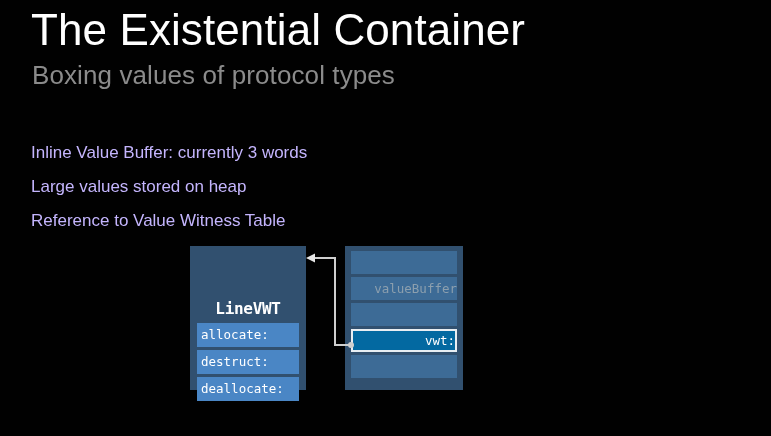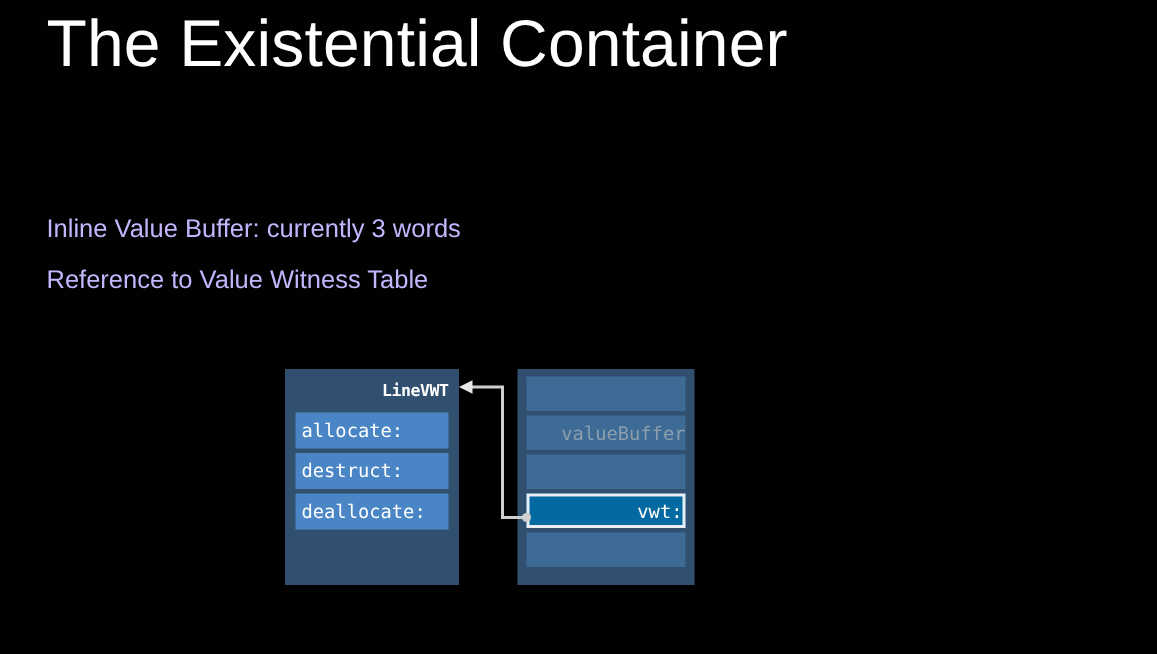--- a/index.html
+++ b/index.html
@@ -77,26 +77,27 @@
     top: 246px;
     width: 116px;
     height: 144px;
     background: #31506f;
     box-sizing: border-box;
     padding: 4px 7px 6px 7px;
   }
   .vwt-box-title {
     height: 22px;
     line-height: 22px;
-    text-align: right;
+    text-align: center;
     font-family: "DejaVu Sans Mono", monospace;
-    font-size: 11px;
+    font-size: 16px;
     font-weight: bold;
     color: #ffffff;
     letter-spacing: -0.3px;
+    margin-top: 48px;
   }
   .vwt-row {
     height: 24px;
     line-height: 24px;
     margin-top: 3px;
     background: #4a86c5;
     font-family: "DejaVu Sans Mono", monospace;
     font-size: 12.5px;
     color: #ffffff;
     padding-left: 4px;
@@ -143,23 +144,25 @@
     width: 771px;
     height: 436px;
   }
 </style>
 </head>
 <body>
 
 <div class="slide">
 
   <div class="title">The Existential Container</div>
+  <div class="subtitle">Boxing values of protocol types</div>
 
   <div class="bullets">
     <div class="bullet-line">Inline Value Buffer: currently 3 words</div>
+    <div class="bullet-line">Large values stored on heap</div>
     <div class="bullet-line">Reference to Value Witness Table</div>
   </div>
 
   <div class="diagram">
 
     <div class="vwt-box">
       <div class="vwt-box-title">LineVWT</div>
       <div class="vwt-row">allocate:</div>
       <div class="vwt-row">destruct:</div>
       <div class="vwt-row">deallocate:</div>

